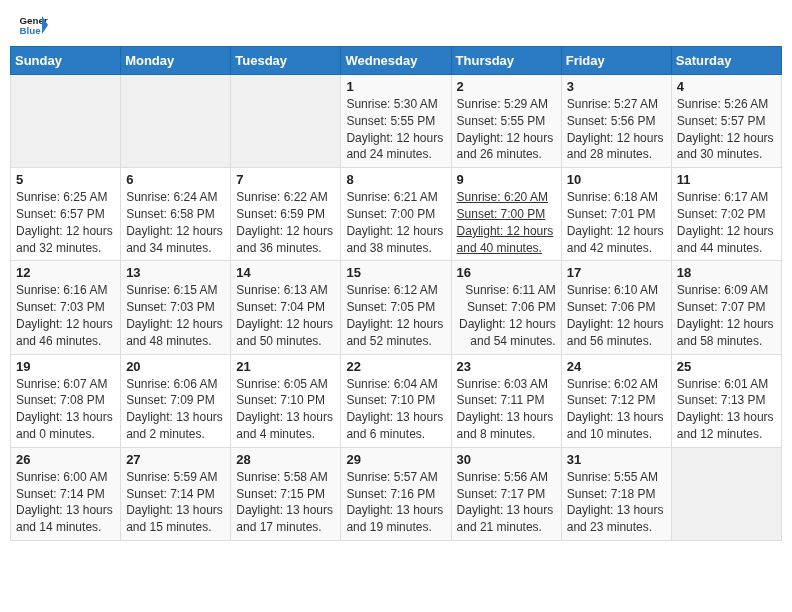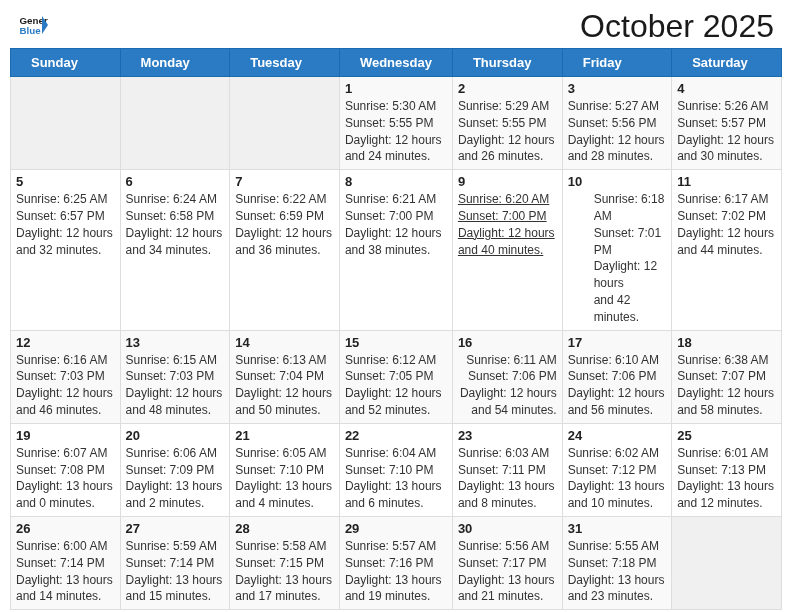--- a/index.html
+++ b/index.html
@@ -43,21 +43,21 @@
     .calendar {
       width: 100%;
       border-collapse: collapse;
       border: 1px solid #ccc;
     }
     .calendar th {
       background: #2a7bc4;
       color: #fff;
       font-size: 13px;
       font-weight: 600;
-      padding: 6px 20px;
+      padding: 6px 4px;
       text-align: left;
       border: 1px solid #1a6aaf;
     }
     .calendar td {
       width: 110px;
       vertical-align: top;
       padding: 4px 5px;
       border: 1px solid #ddd;
       background: #fff;
       height: 90px;
@@ -82,21 +82,20 @@
 
 <div class="header">
   <div class="logo">
     <svg class="logo-icon" viewBox="0 0 40 40">
       <text x="2" y="18" font-size="13" font-weight="bold" fill="#1a1a1a">General</text>
       <text x="2" y="32" font-size="13" font-weight="bold" fill="#2a7bc4">Blue</text>
       <polygon points="32,8 40,20 32,32" fill="#2a7bc4"></polygon>
     </svg>
   </div>
   <div class="title-block">
-    <div class="month-title">October 2025</div>
   </div>
 </div>
 
 <table class="calendar">
   <thead>
     <tr id="weekday-header">
     <th>Sunday</th>
         <th>Monday</th>
         <th>Tuesday</th>
         <th>Wednesday</th>
@@ -170,21 +169,21 @@
         </td>
         <td>
           <div class="day-num">9</div>
           <div class="day-info" style="white-space: pre-line; text-decoration: underline;">Sunrise: 6:20 AM
 Sunset: 7:00 PM
 Daylight: 12 hours
 and 40 minutes.</div>
         </td>
         <td>
           <div class="day-num">10</div>
-          <div class="day-info" style="white-space: pre-line; margin-left: 26px;">Sunrise: 6:18 AM
+          <div class="day-info" style="white-space: pre-line;">Sunrise: 6:18 AM
 Sunset: 7:01 PM
 Daylight: 12 hours
 and 42 minutes.</div>
         </td>
         <td>
           <div class="day-num">11</div>
           <div class="day-info" style="white-space: pre-line;">Sunrise: 6:17 AM
 Sunset: 7:02 PM
 Daylight: 12 hours
 and 44 minutes.</div>
@@ -228,21 +227,21 @@
         </td>
         <td>
           <div class="day-num">17</div>
           <div class="day-info" style="white-space: pre-line;">Sunrise: 6:10 AM
 Sunset: 7:06 PM
 Daylight: 12 hours
 and 56 minutes.</div>
         </td>
         <td>
           <div class="day-num">18</div>
-          <div class="day-info" style="white-space: pre-line;">Sunrise: 6:38 AM
+          <div class="day-info" style="white-space: pre-line;">Sunrise: 6:09 AM
 Sunset: 7:07 PM
 Daylight: 12 hours
 and 58 minutes.</div>
         </td>
       </tr>
       <tr>
         <td>
           <div class="day-num">19</div>
           <div class="day-info" style="white-space: pre-line;">Sunrise: 6:07 AM
 Sunset: 7:08 PM

